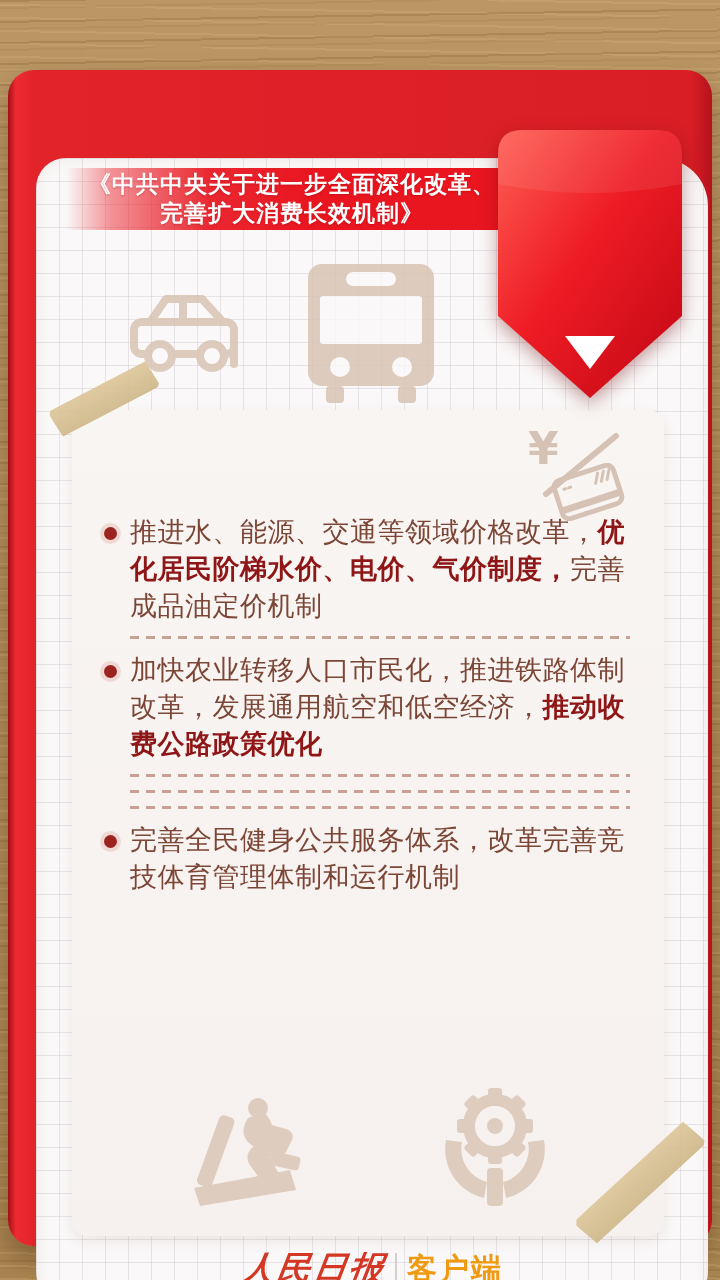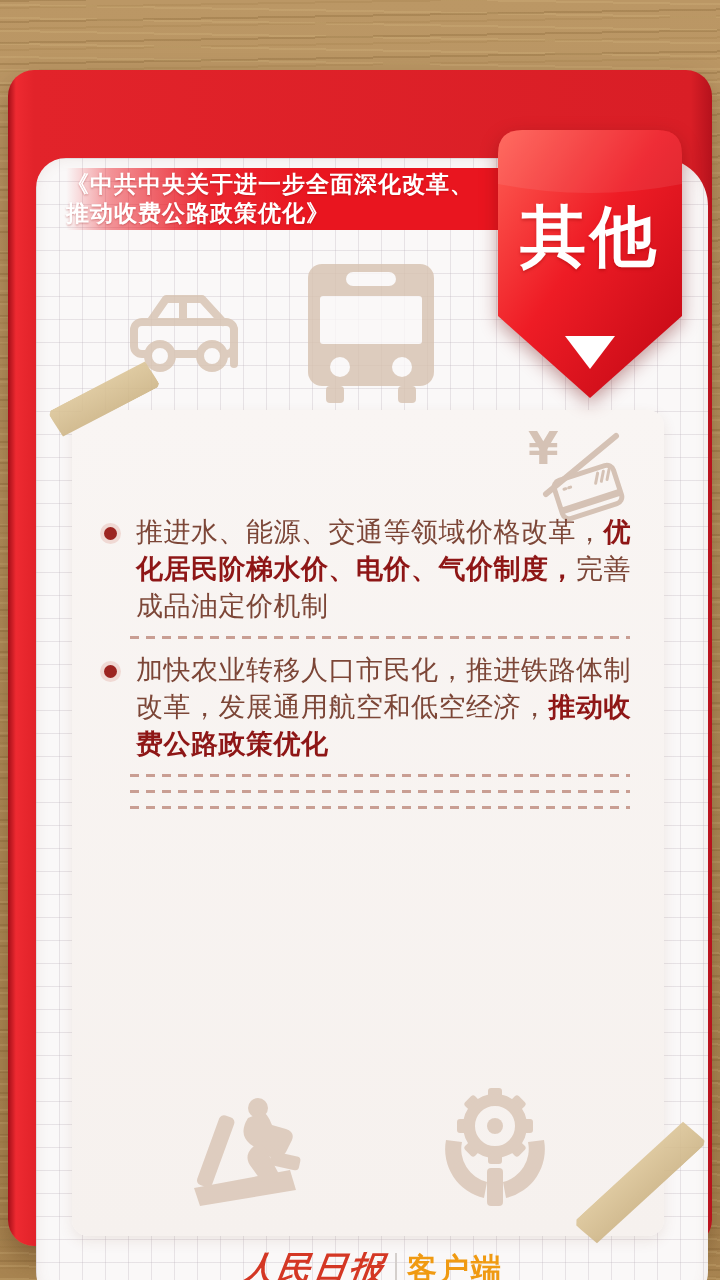--- a/index.html
+++ b/index.html
@@ -25,21 +25,21 @@
       linear-gradient(rgba(185,176,186,.30) 1px, transparent 1px),
       linear-gradient(90deg, rgba(185,176,186,.30) 1px, transparent 1px);
     background-size:23px 23px;
     border-radius:30px 48px 30px 30px;
     box-shadow:inset 0 0 14px rgba(150,110,90,.12);
   }
   
   .banner{
     position:absolute;left:30px;top:10px;width:452px;height:62px;z-index:2;
     background:linear-gradient(90deg, rgba(233,21,31,0) 0%, rgba(233,21,31,.45) 10%, rgba(233,21,31,.92) 32%, #e9151f 55%);
-    display:flex;flex-direction:column;justify-content:center;align-items:flex-start;
+    display:flex;flex-direction:column;justify-content:center;align-items:center;
   }
   .banner .t{
     color:#fff;font-weight:bold;font-size:23px;line-height:29px;letter-spacing:1px;
     text-shadow:0 1px 2px rgba(150,0,0,.35);white-space:nowrap;
   }
   
   .ribbon{position:absolute;left:456px;top:-34px;width:196px;height:286px;z-index:6;
     filter:drop-shadow(0 6px 9px rgba(110,10,10,.40));}
   .ribbon svg{position:absolute;left:0;top:0;}
   .ribbon .label{
@@ -53,21 +53,21 @@
     border-top:33px solid #ffffff;
   }
   
   .card{
     position:absolute;left:36px;top:252px;width:592px;height:826px;z-index:3;
     background:linear-gradient(180deg,#f9f5f3,#f6f1ee);
     border-radius:16px;
     box-shadow:0 5px 14px rgba(120,70,40,.10);
   }
   .list{position:absolute;left:0;top:104px;width:100%;padding:0 24px 0 26px;box-sizing:border-box;}
-  .item{display:flex;align-items:flex-start;gap:6px;}
+  .item{display:flex;align-items:flex-start;}
   .bullet{
     flex:0 0 auto;width:21px;height:21px;border-radius:50%;
     background:#f0d9d4;margin:9px 9px 0 2px;position:relative;
   }
   .bullet::after{
     content:"";position:absolute;left:4px;top:4px;width:13px;height:13px;border-radius:50%;
     background:#9c2420;
   }
   .item-text{
     font-family:"Liberation Serif","DejaVu Serif",serif;
@@ -101,21 +101,21 @@
   .app{color:#f09a12;font-size:30px;font-weight:900;letter-spacing:2px;}
 </style>
 </head>
 <body>
 
 <div class="book">
   <div class="page">
 
     <div class="banner">
       <div class="t">《中共中央关于进一步全面深化改革、</div>
-      <div class="t">推动收费公路政策优化》</div>
+      <div class="t">完善扩大消费长效机制》</div>
     </div>
 
     <svg class="deco" style="left:92px;top:128px;" width="112" height="92" viewBox="0 0 112 92">
       <g fill="none" stroke="#d7c2b0" stroke-width="8" stroke-linejoin="round" stroke-linecap="round">
         <path d="M22,36 L38,13 H74 L95,36"></path>
         <path d="M55,13 V36"></path>
         <rect x="6" y="36" width="100" height="32" rx="8"></rect>
         <path d="M106,44 V78"></path>
         <circle cx="32" cy="70" r="12" fill="#faf8f8"></circle>
         <circle cx="84" cy="70" r="12" fill="#faf8f8"></circle>
@@ -157,20 +157,24 @@
             <div class="item-text"><span>推进水、能源、交通等领域价格改革，</span><b>优化居民阶梯水价、电价、气价制度，</b><span>完善成品油定价机制</span></div>
           </div>
           <div class="sep"></div>
           <div class="item">
             <span class="bullet"></span>
             <div class="item-text"><span>加快农业转移人口市民化，推进铁路体制改革，发展通用航空和低空经济，</span><b>推动收费公路政策优化</b></div>
           </div>
           <div class="sep"></div>
           <div class="sep"></div>
           <div class="sep"></div>
+          <div class="item">
+            <span class="bullet"></span>
+            <div class="item-text"><span>完善全民健身公共服务体系，改革完善竞技体育管理体制和运行机制</span></div>
+          </div>
         </div>
 
       <svg class="deco" style="left:120px;top:686px;" width="118" height="112" viewBox="0 0 118 112">
         <g fill="#d9c4b4">
           <polygon points="2,92 98,74 104,94 8,110"></polygon>
           <g transform="rotate(20 22 60)">
               <rect x="14" y="18" width="16" height="74" rx="5"></rect>
             </g>
           <circle cx="66" cy="12" r="10"></circle>
           <path d="M56,22 q-10,16 2,26 l18,12 q12,6 18,-4 l6,-12 q3,-8 -6,-11 l-14,-4 q-6,-16 -12,-12 z"></path>
@@ -217,18 +221,17 @@
         <defs>
           <linearGradient id="rg" x1="0" y1="0" x2="1" y2="1">
             <stop offset="0" stop-color="#ff5f54"></stop>
             <stop offset="0.45" stop-color="#ee1c25"></stop>
             <stop offset="1" stop-color="#c00714"></stop>
           </linearGradient>
         </defs>
         <path d="M30,6 H166 Q190,6 190,30 V192 L98,274 L6,192 V30 Q6,6 30,6 Z" fill="url(#rg)"></path>
         <path d="M30,6 H166 Q190,6 190,30 V60 Q98,78 6,60 V30 Q6,6 30,6 Z" fill="#ffffff" opacity="0.08"></path>
       </svg>
-      <div class="label">其他</div>
       <div class="tri"></div>
     </div>
 
   </div>
 </div>
 
 </body></html>

